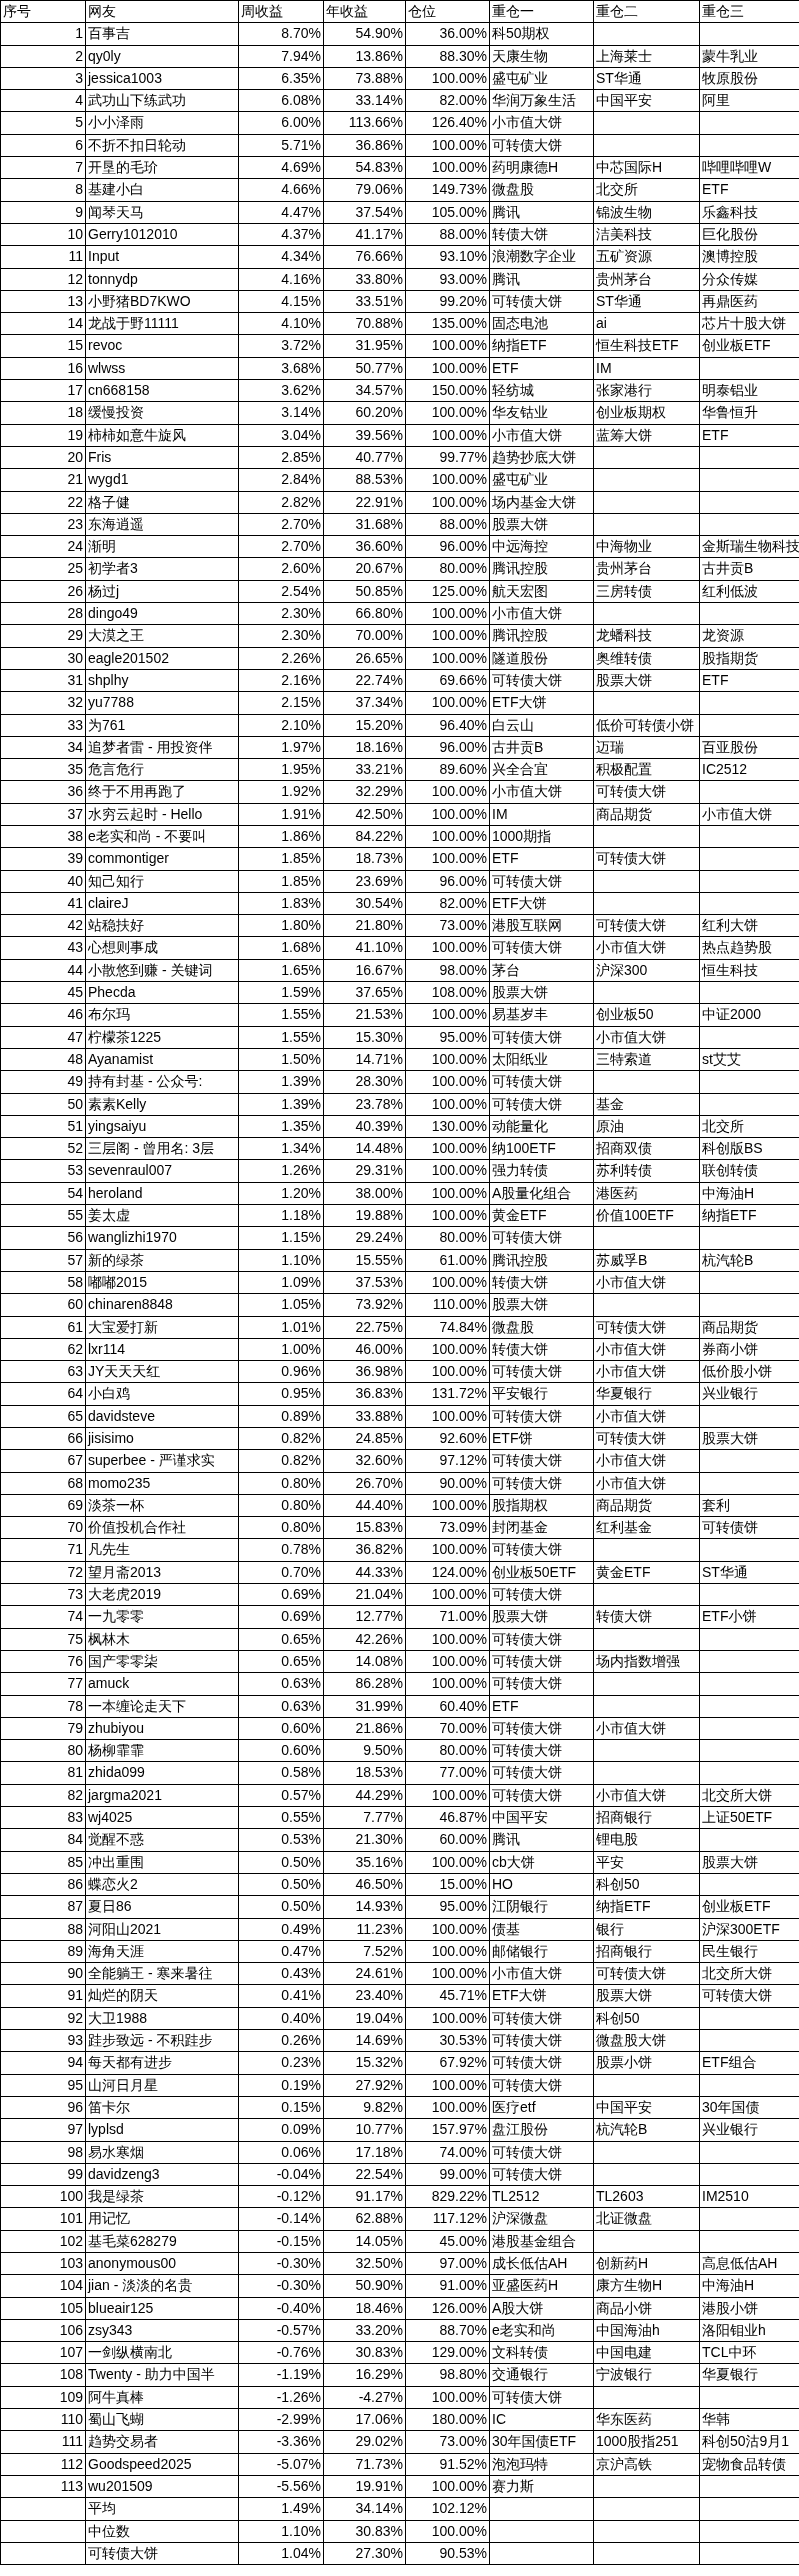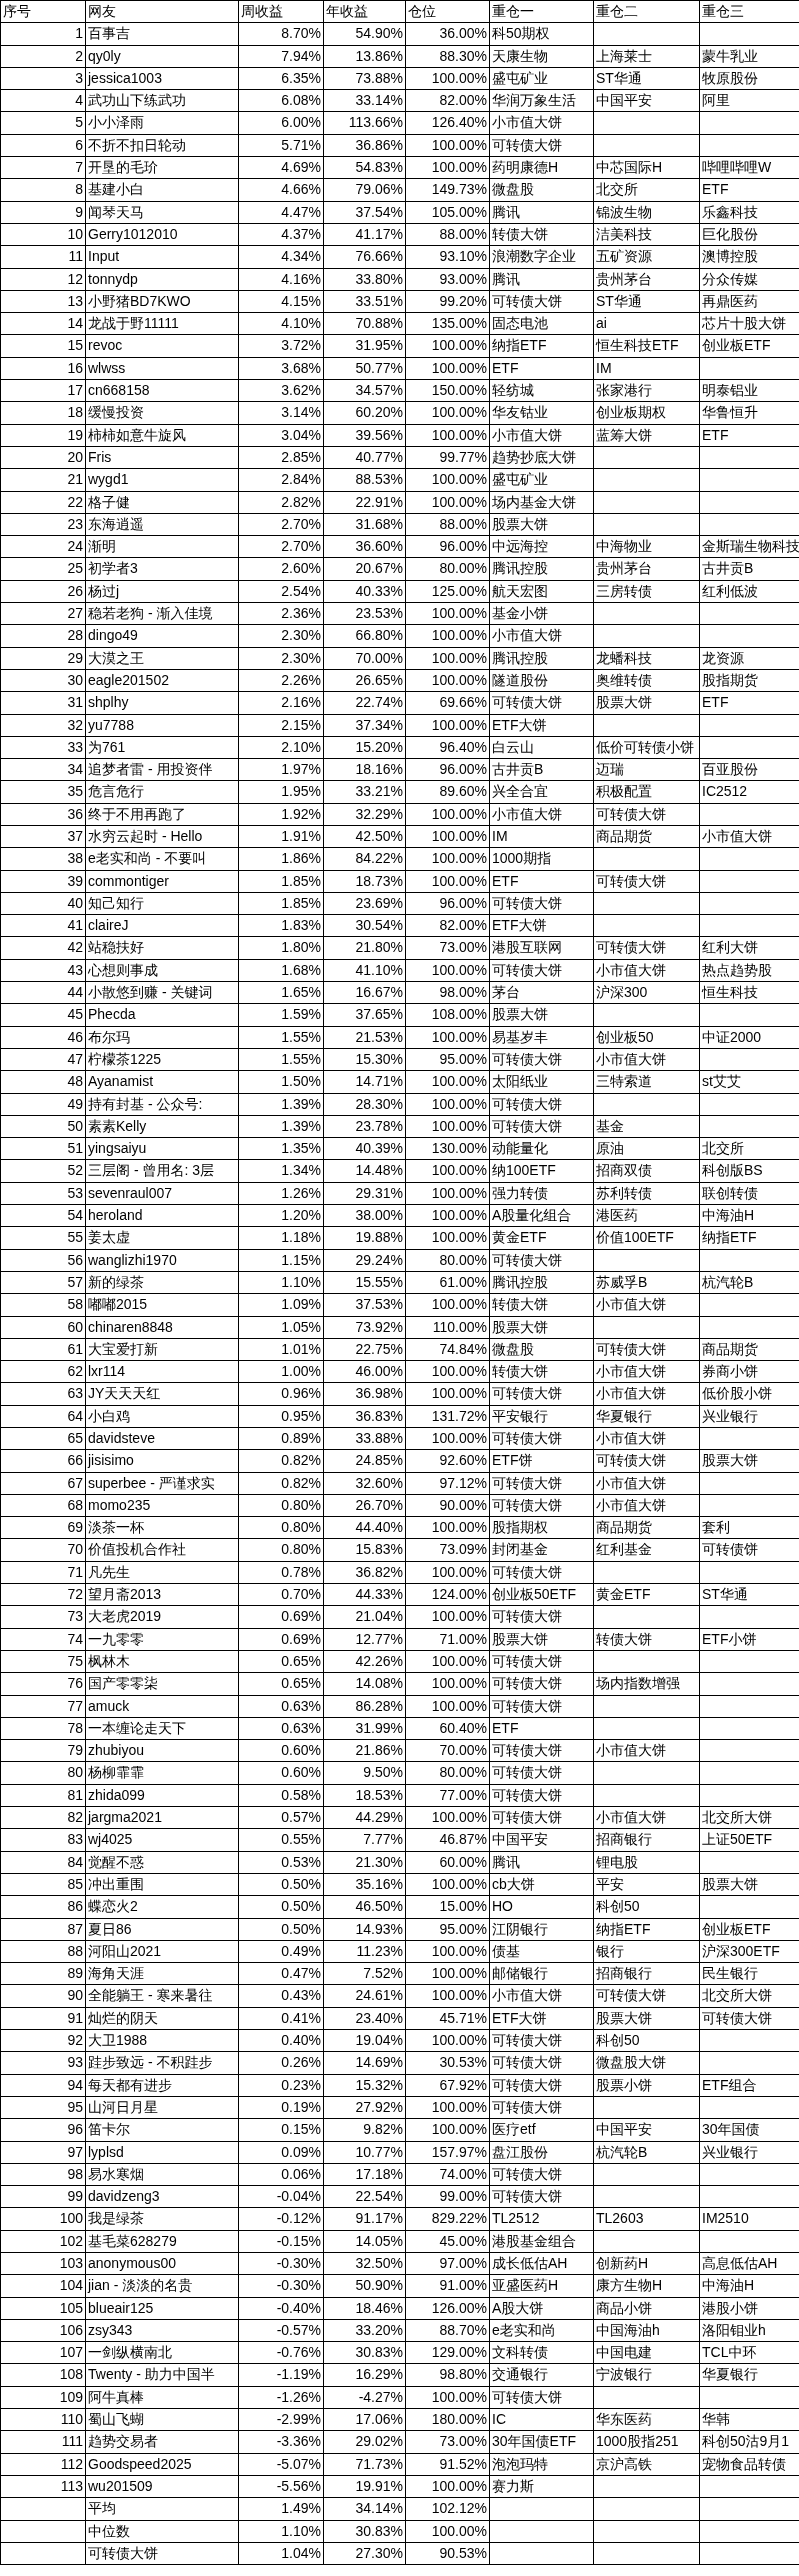--- a/index.html
+++ b/index.html
@@ -312,35 +312,25 @@
         <td class="c-year">20.67%</td>
         <td class="c-pos">80.00%</td>
         <td class="c-h1">腾讯控股</td>
         <td class="c-h2">贵州茅台</td>
         <td class="c-h3">古井贡B</td>
       </tr>
       <tr>
         <td class="c-rank">26</td>
         <td class="c-user">杨过j</td>
         <td class="c-week">2.54%</td>
-        <td class="c-year">40.33%</td>
+        <td class="c-year">50.85%</td>
         <td class="c-pos">125.00%</td>
         <td class="c-h1">航天宏图</td>
         <td class="c-h2">三房转债</td>
         <td class="c-h3">红利低波</td>
-      </tr>
-      <tr>
-        <td class="c-rank">27</td>
-        <td class="c-user">稳若老狗 - 渐入佳境</td>
-        <td class="c-week">2.36%</td>
-        <td class="c-year">23.53%</td>
-        <td class="c-pos">100.00%</td>
-        <td class="c-h1">基金小饼</td>
-        <td class="c-h2"></td>
-        <td class="c-h3"></td>
       </tr>
       <tr>
         <td class="c-rank">28</td>
         <td class="c-user">dingo49</td>
         <td class="c-week">2.30%</td>
         <td class="c-year">66.80%</td>
         <td class="c-pos">100.00%</td>
         <td class="c-h1">小市值大饼</td>
         <td class="c-h2"></td>
         <td class="c-h3"></td>
@@ -1049,20 +1039,30 @@
         <td class="c-rank">100</td>
         <td class="c-user">我是绿茶</td>
         <td class="c-week">-0.12%</td>
         <td class="c-year">91.17%</td>
         <td class="c-pos">829.22%</td>
         <td class="c-h1">TL2512</td>
         <td class="c-h2">TL2603</td>
         <td class="c-h3">IM2510</td>
       </tr>
       <tr>
+        <td class="c-rank">101</td>
+        <td class="c-user">用记忆</td>
+        <td class="c-week">-0.14%</td>
+        <td class="c-year">62.88%</td>
+        <td class="c-pos">117.12%</td>
+        <td class="c-h1">沪深微盘</td>
+        <td class="c-h2">北证微盘</td>
+        <td class="c-h3"></td>
+      </tr>
+      <tr>
         <td class="c-rank">102</td>
         <td class="c-user">基毛菜628279</td>
         <td class="c-week">-0.15%</td>
         <td class="c-year">14.05%</td>
         <td class="c-pos">45.00%</td>
         <td class="c-h1">港股基金组合</td>
         <td class="c-h2"></td>
         <td class="c-h3"></td>
       </tr>
       <tr>

